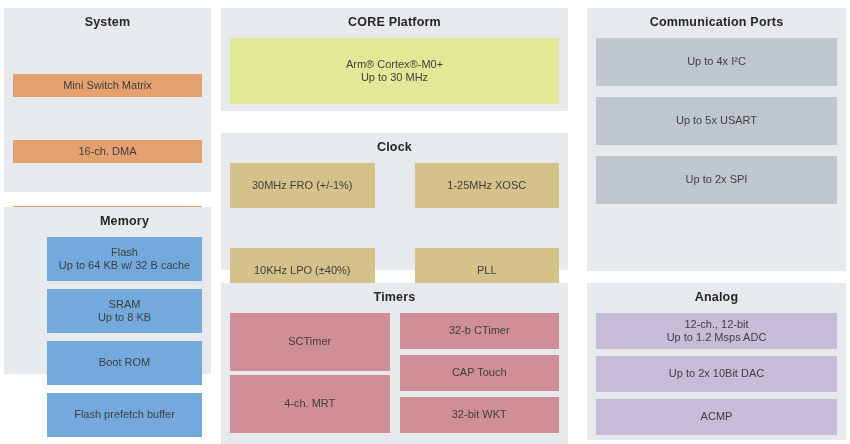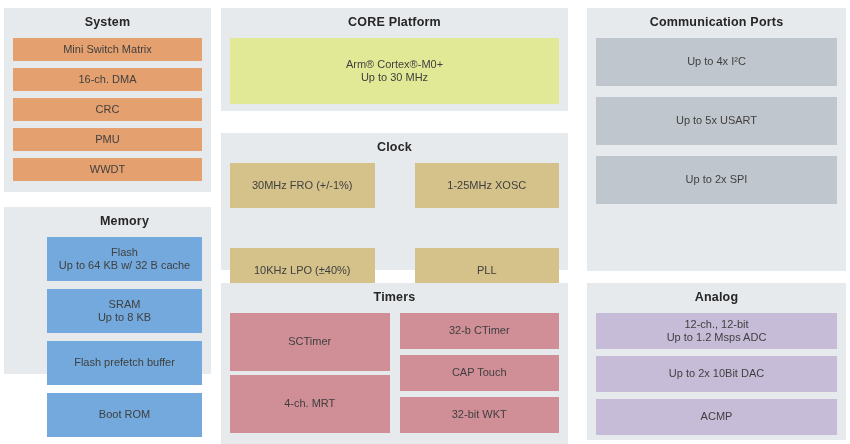--- a/index.html
+++ b/index.html
@@ -22,21 +22,21 @@
   .purple{background:var(--purple,#c7bcd8);}
   
   #panel-system {left:4px;  top:8px;   width:207px; height:184px;}
   #panel-memory {left:4px;  top:207px; width:207px; height:167px;padding-left:43px;}
   #panel-core   {left:221px;top:8px;   width:347px; height:103px;}
   #panel-clock  {left:221px;top:133px; width:347px; height:137px;}
   #panel-timers {left:221px;top:283px; width:347px; height:180px;}
   #panel-comm   {left:587px;top:8px;   width:259px; height:263px;}
   #panel-analog {left:587px;top:283px; width:259px; height:157px;}
   
-  #panel-system .stack{gap:7px;}  #panel-system .block{height:23px;}
+  #panel-system .stack{gap:7px;}  #panel-system .block{height:23px;margin-top:36px;}
   #panel-memory .stack{gap:8px;}  #panel-memory .block{height:44px;}
   #panel-core   .block{height:66px;}
   .clock-grid{display:grid;grid-template-columns:1fr 1fr;column-gap:10px;row-gap:11px;gap:40px;}
   .clock-grid .block{height:45px;}
   .timers-cols{display:grid;grid-template-columns:1fr 1fr;gap:10px;height:120px;}
   .tcol{display:flex;flex-direction:column;min-height:0;}
   .tcol-left{gap:4px;} .tcol-right{gap:6px;}
   .tcol .block{flex:1;height:auto;}
   #panel-comm .stack{gap:11px;}   #panel-comm .block{height:48px;}
   #panel-analog .stack{gap:7px;}  #panel-analog .block{height:36px;}
@@ -72,24 +72,24 @@
     <div class="stack">
       <div class="block blue">
         <span>Flash</span>
         <span>Up to 64 KB w/ 32 B cache</span>
       </div>
       <div class="block blue">
         <span>SRAM</span>
         <span>Up to 8 KB</span>
       </div>
       <div class="block blue">
-        <span>Flash prefetch buffer</span>
+        <span>Boot ROM</span>
       </div>
       <div class="block blue">
-        <span>Boot ROM</span>
+        <span>Flash prefetch buffer</span>
       </div>
     </div>
   </section>
 
   <section class="panel" id="panel-core">
     <h2 class="panel-title">CORE Platform</h2>
     <div class="stack">
       <div class="block yellow">
         <span>Arm® Cortex®-M0+</span>
         <span>Up to 30 MHz</span>

